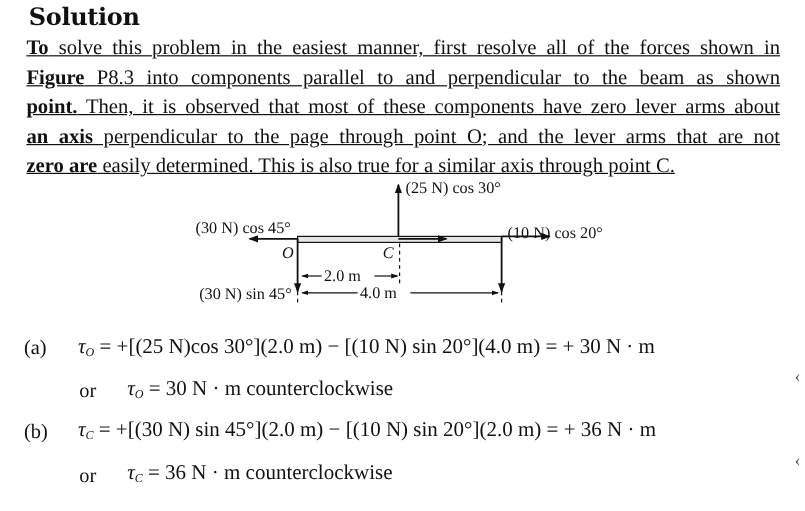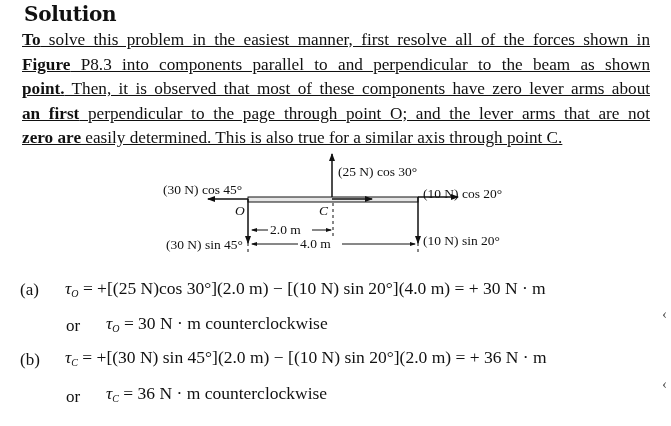--- a/index.html
+++ b/index.html
@@ -23,21 +23,21 @@
 </style>
 </head>
 <body>
 
 <div class="heading">Solution</div>
 
 <div class="para">
   <span class="line"><span class="b">To</span><span> solve this problem in the easiest manner, first resolve all of the forces shown in</span></span>
   <span class="line"><span class="b">Figure</span><span> P8.3 into components parallel to and perpendicular to the beam as shown</span></span>
   <span class="line"><span class="b">point.</span><span> Then, it is observed that most of these components have zero lever arms about</span></span>
-  <span class="line"><span class="b">an first</span><span> perpendicular to the page through point O; and the lever arms that are not</span></span>
+  <span class="line"><span class="b">an axis</span><span> perpendicular to the page through point O; and the lever arms that are not</span></span>
   <span class="line last"><span class="b">zero are</span><span> easily determined. This is also true for a similar axis through point C.</span></span>
 </div>
 
 <div class="figure">
   <svg width="671" height="115" viewBox="0 0 671 115">
     <defs>
       <marker id="ah" markerWidth="8" markerHeight="8" refX="7" refY="4" orient="auto" markerUnits="userSpaceOnUse">
         <path d="M0,1 L8,4 L0,7 Z" fill="#111"></path>
       </marker>
       <marker id="ahs" markerWidth="6" markerHeight="6" refX="5" refY="3" orient="auto" markerUnits="userSpaceOnUse">
@@ -64,29 +64,28 @@
     <line x1="333" y1="58" x2="333" y2="92" stroke="#111" stroke-width="1" stroke-dasharray="3,3"></line>
     <line x1="248" y1="98" x2="248" y2="110" stroke="#111" stroke-width="1" stroke-dasharray="3,3"></line>
     <line x1="418" y1="98" x2="418" y2="110" stroke="#111" stroke-width="1" stroke-dasharray="3,3"></line>
 
     <line x1="268" y1="85" x2="252" y2="85" stroke="#111" stroke-width="1" marker-end="url(#ahs)"></line>
     <line x1="312" y1="85" x2="331" y2="85" stroke="#111" stroke-width="1" marker-end="url(#ahs)"></line>
 
     <line x1="298" y1="99" x2="252" y2="99" stroke="#111" stroke-width="1" marker-end="url(#ahs)"></line>
     <line x1="342" y1="99" x2="415" y2="99" stroke="#111" stroke-width="1" marker-end="url(#ahs)"></line>
   </svg>
-  <span class="lbl" style="left:338px; top:19px;text-align:right;">(25 N) cos 30°</span>
+  <span class="lbl" style="left:338px; top:4px;text-align:right;">(25 N) cos 30°</span>
   <span class="lbl" style="left:163px; top:37px;">(30 N) cos 45°</span>
   <span class="lbl" style="left:235px; top:58px; font-style:italic;">O</span>
   <span class="lbl" style="left:319px; top:58px; font-style:italic;">C</span>
   <span class="lbl" style="left:423px; top:41px;text-align:right;">(10 N) cos 20°</span>
   <span class="lbl" style="left:270px; top:77px;">2.0 m</span>
   <span class="lbl" style="left:166px; top:92px;">(30 N) sin 45°</span>
   <span class="lbl" style="left:300px; top:91px;">4.0 m</span>
-  <span class="lbl" style="left:423px; top:88px;">(10 N) sin 20°</span>
 </div>
 
 <span class="tag" style="left:20px; top:280px;">(a)</span>
 <div class="eq" style="left:65px; top:278px;"><i>τ</i><span class="sub">O</span><span> = +[(25 N)cos 30°](2.0 m) − [(10 N) sin 20°](4.0 m) = + 30 N · m</span></div>
 <span class="tag" style="left:66px; top:316px;">or</span>
 <div class="eq" style="left:106px; top:313px;"><i>τ</i><span class="sub">O</span><span> = 30 N · m counterclockwise</span></div>
 
 <span class="tag" style="left:20px; top:350px;">(b)</span>
 <div class="eq" style="left:65px; top:347px;"><i>τ</i><span class="sub">C</span><span> = +[(30 N) sin 45°](2.0 m) − [(10 N) sin 20°](2.0 m) = + 36 N · m</span></div>
 <span class="tag" style="left:66px; top:387px;">or</span>

